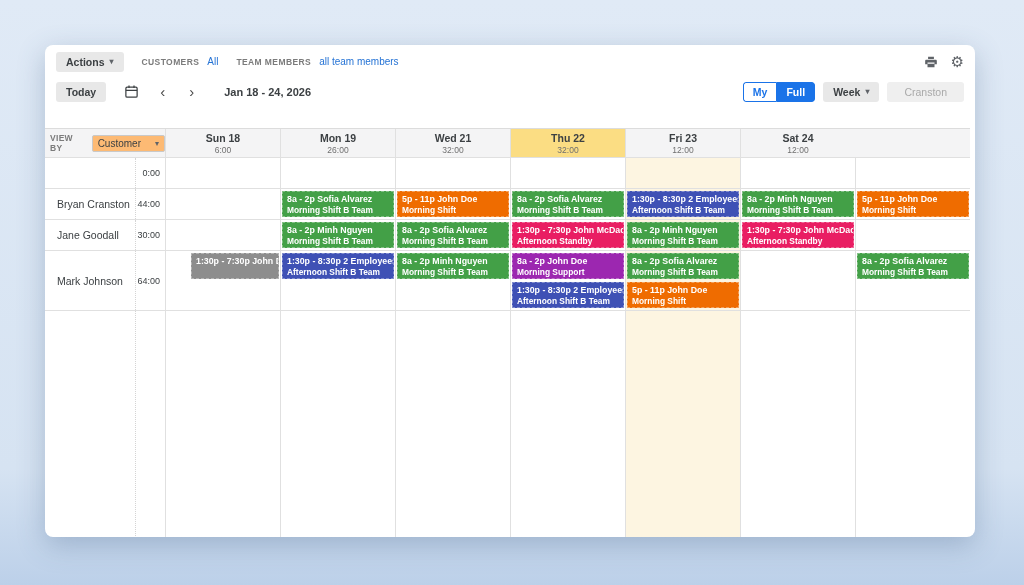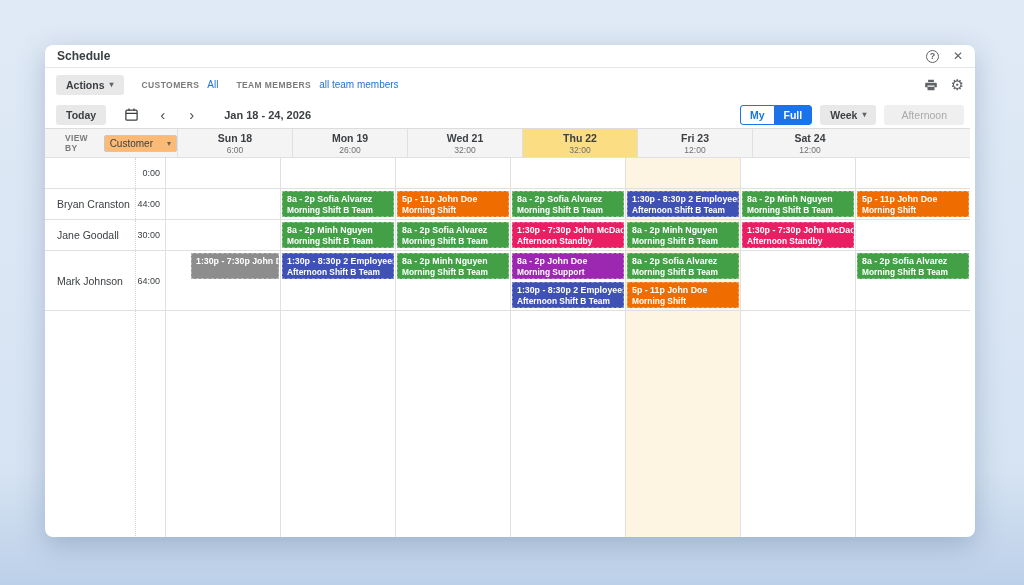--- a/index.html
+++ b/index.html
@@ -59,48 +59,41 @@
     display:flex; align-items:center; justify-content:flex-end; }
   .day-cell { width:115px; flex:none; border-left:1px solid #e0e0e0; position:relative; }
   .day-cell.today { background:#fdf5e1; }
 
   .grid-header { background:#f4f4f5; height:29px; }
   .grid-header .day-cell { display:flex; flex-direction:column; align-items:center;
     justify-content:center; }
   .grid-header .day-cell.today { background:#fbdd83; }
   .dh-label { font-size:10.5px; font-weight:700; color:#3c4043; line-height:12px; }
   .dh-total { font-size:8.5px; color:#6f6f6f; line-height:10px; margin-top:1px; }
-  .viewby { width:132px; flex:none; display:flex; align-items:center; gap:5px;
-    padding-left:20px; }
+  .viewby { width:120px; flex:none; display:flex; align-items:center; gap:5px;
+    padding-left:5px; }
   .viewby-label { font-size:8.5px; font-weight:700; color:#7b7b7b; letter-spacing:.3px; }
   .viewby-select { background:#fdba74; border:1px solid #c9c9c9; border-radius:2px;
     font-size:10px; color:#3c4043; padding:2px 5px; display:flex; align-items:center;
     gap:14px; cursor:pointer; }
 
   .shift { position:absolute; left:1px; right:1px; height:26px; padding:2px 4px;
     color:#fff; overflow:hidden; cursor:pointer;
     border:1px dashed rgba(255,255,255,.35);
     background-image:radial-gradient(rgba(255,255,255,.14) 1px, transparent 1px);
     background-size:6px 6px; }
   .shift .s-title { font-size:8.8px; font-weight:700; line-height:11px; white-space:nowrap; }
   .shift .s-sub { font-size:8.4px; font-weight:600; line-height:10px; white-space:nowrap; }
 </style>
 </head>
 <body>
 
 <div class="desktop">
   <div class="window">
 
-    <div class="titlebar">
-      <span class="title">Schedule</span>
-      <div class="tb-icons">
-        <span class="help-badge">?</span>
-        <span class="close-x">✕</span>
-      </div>
-    </div>
 
     <div class="toolbar">
       <button class="gray-btn">
         <span>Actions</span>
         <span class="caret">▾</span>
       </button>
       <span class="tb-label">CUSTOMERS</span>
       <a class="tb-link">All</a>
       <span class="tb-label">TEAM MEMBERS</span>
       <a class="tb-link">all team members</a>
@@ -127,21 +120,21 @@
       <span class="date-range">Jan 18 - 24, 2026</span>
       <div class="right">
         <span class="seg">
           <button class="seg-my">My</button>
           <button class="seg-full">Full</button>
         </span>
         <button class="gray-btn">
           <span>Week</span>
           <span class="caret">▾</span>
         </button>
-        <button class="published-btn">Afternoon</button>
+        <button class="published-btn">Cranston</button>
       </div>
     </div>
 
     <div class="grid">
       <div class="g-row grid-header" id="gridHeader">
         <div class="viewby">
           <span class="viewby-label">VIEW BY</span>
           <span class="viewby-select">
             <span>Customer</span>
             <span class="caret">▾</span>

